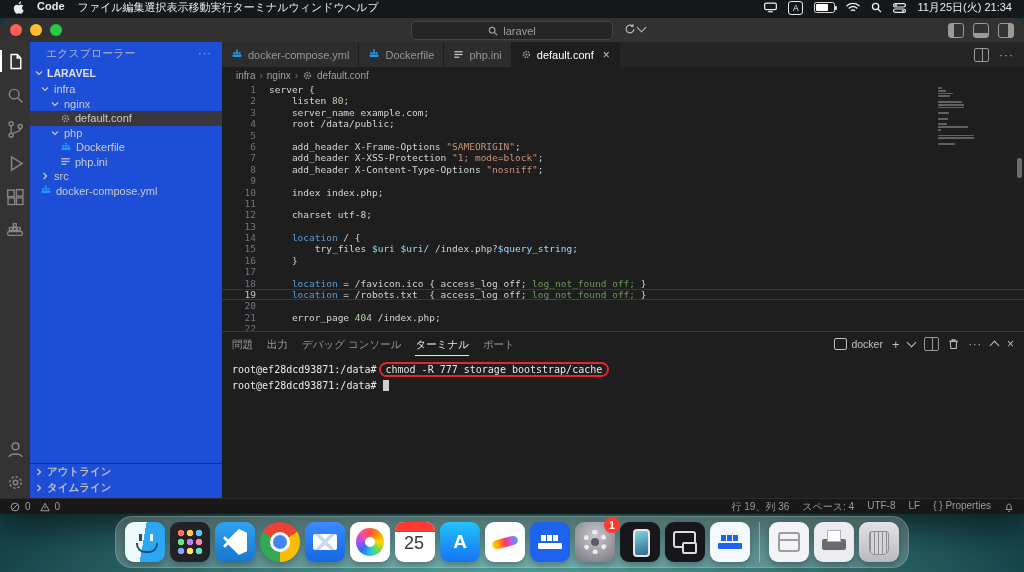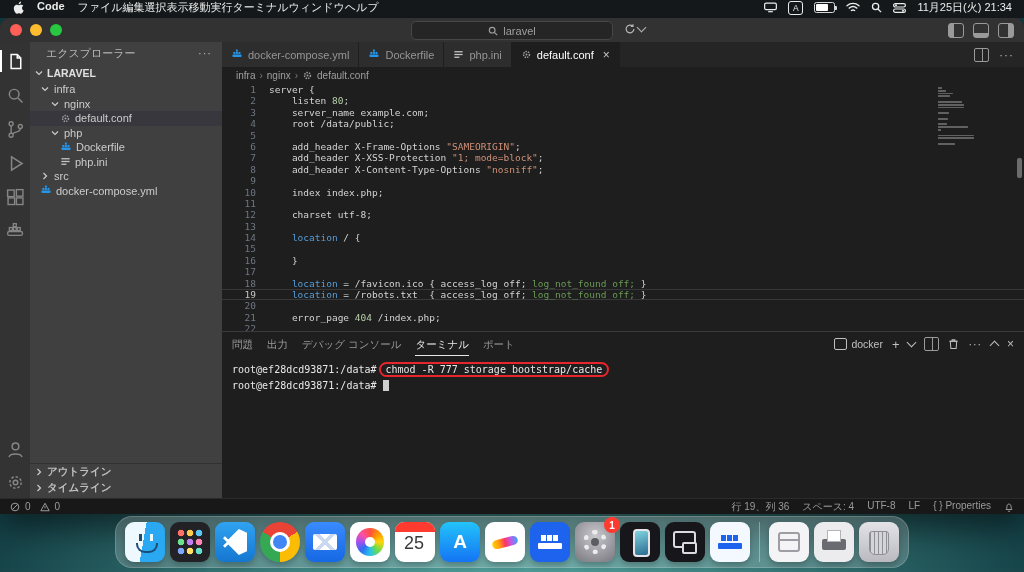--- a/index.html
+++ b/index.html
@@ -38,21 +38,21 @@
   .lay-secondary::before{content:"";position:absolute;right:0;top:0;bottom:0;width:5px;background:#9a9a9a;}
   .main{flex:1;display:flex;min-height:0;}
   
   .activitybar{width:30px;background:#333333;display:flex;flex-direction:column;align-items:center;
     padding:8px 0 5px;gap:12px;flex:0 0 auto;}
   .act{width:22px;height:22px;color:#868686;position:relative;display:flex;align-items:center;justify-content:center;cursor:pointer;}
   .act.active{color:#ffffff;}
   .act.active::before{content:"";position:absolute;left:-4px;top:0;bottom:0;width:2px;background:#fff;}
   .act-bottom{margin-top:auto;display:flex;flex-direction:column;gap:11px;align-items:center;}
   
-  .sidebar{width:192px;background:#404040;color:#cccccc;display:flex;flex-direction:column;font-size:11px;flex:0 0 auto;min-height:0;}
+  .sidebar{width:192px;background:#1d4ed8;color:#cccccc;display:flex;flex-direction:column;font-size:11px;flex:0 0 auto;min-height:0;}
   .sb-header{height:22px;display:flex;align-items:center;padding:0 10px 0 16px;color:#b8b8b8;flex:0 0 auto;}
   .sb-header .dots{margin-left:auto;letter-spacing:1px;cursor:pointer;}
   .sb-root{height:18px;display:flex;align-items:center;gap:3px;padding-left:4px;font-weight:bold;
     font-size:10.5px;color:#e0e0e0;cursor:pointer;flex:0 0 auto;}
   .tree{flex:0 0 auto;}
   .trow{height:14.5px;display:flex;align-items:center;gap:4px;cursor:pointer;white-space:nowrap;}
   .trow.sel{background:#37373d;}
   .ic{display:inline-flex;align-items:center;}
   .sb-bottom{margin-top:auto;border-top:1px solid #313132;flex:0 0 auto;padding-bottom:2px;}
   .sb-sec{height:16px;display:flex;align-items:center;gap:3px;padding-left:4px;font-weight:bold;font-size:10.5px;color:#c0c0c0;cursor:pointer;}
@@ -522,21 +522,21 @@
               <div class="cline"><span class="ln">5</span><span class="ctext"></span></div>
               <div class="cline"><span class="ln">6</span><span class="ctext"><span class="tk-p">    add_header X-Frame-Options </span><span class="tk-s">"SAMEORIGIN"</span><span class="tk-p">;</span></span></div>
               <div class="cline"><span class="ln">7</span><span class="ctext"><span class="tk-p">    add_header X-XSS-Protection </span><span class="tk-s">"1; mode=block"</span><span class="tk-p">;</span></span></div>
               <div class="cline"><span class="ln">8</span><span class="ctext"><span class="tk-p">    add_header X-Content-Type-Options </span><span class="tk-s">"nosniff"</span><span class="tk-p">;</span></span></div>
               <div class="cline"><span class="ln">9</span><span class="ctext"></span></div>
               <div class="cline"><span class="ln">10</span><span class="ctext"><span class="tk-p">    index index.php;</span></span></div>
               <div class="cline"><span class="ln">11</span><span class="ctext"></span></div>
               <div class="cline"><span class="ln">12</span><span class="ctext"><span class="tk-p">    charset utf-8;</span></span></div>
               <div class="cline"><span class="ln">13</span><span class="ctext"></span></div>
               <div class="cline"><span class="ln">14</span><span class="ctext"><span class="tk-k">    location</span><span class="tk-p"> / {</span></span></div>
-              <div class="cline"><span class="ln">15</span></div>
+              <div class="cline"><span class="ln">15</span><span class="ctext"><span class="tk-p">        try_files </span><span class="tk-v">$uri</span><span class="tk-p"> </span><span class="tk-v">$uri/</span><span class="tk-p"> /index.php?</span><span class="tk-v">$query_string</span><span class="tk-p">;</span></span></div>
               <div class="cline"><span class="ln">16</span><span class="ctext"><span class="tk-p">    }</span></span></div>
               <div class="cline"><span class="ln">17</span><span class="ctext"></span></div>
               <div class="cline"><span class="ln">18</span><span class="ctext"><span class="tk-k">    location</span><span class="tk-p"> = /favicon.ico { access_log off; </span><span class="tk-g">log_not_found off;</span><span class="tk-p"> }</span></span></div>
               <div class="cline cur"><span class="ln">19</span><span class="ctext"><span class="tk-k">    location</span><span class="tk-p"> = /robots.txt  { access_log off; </span><span class="tk-g">log_not_found off;</span><span class="tk-p"> }</span></span></div>
               <div class="cline"><span class="ln">20</span><span class="ctext"></span></div>
               <div class="cline"><span class="ln">21</span><span class="ctext"><span class="tk-p">    error_page </span><span class="tk-n">404</span><span class="tk-p"> /index.php;</span></span></div>
               <div class="cline"><span class="ln">22</span><span class="ctext"></span></div>
             </div>
           <div class="minimap" id="minimap">
               <div class="mm-bar" style="width: 4.4px;"></div>

